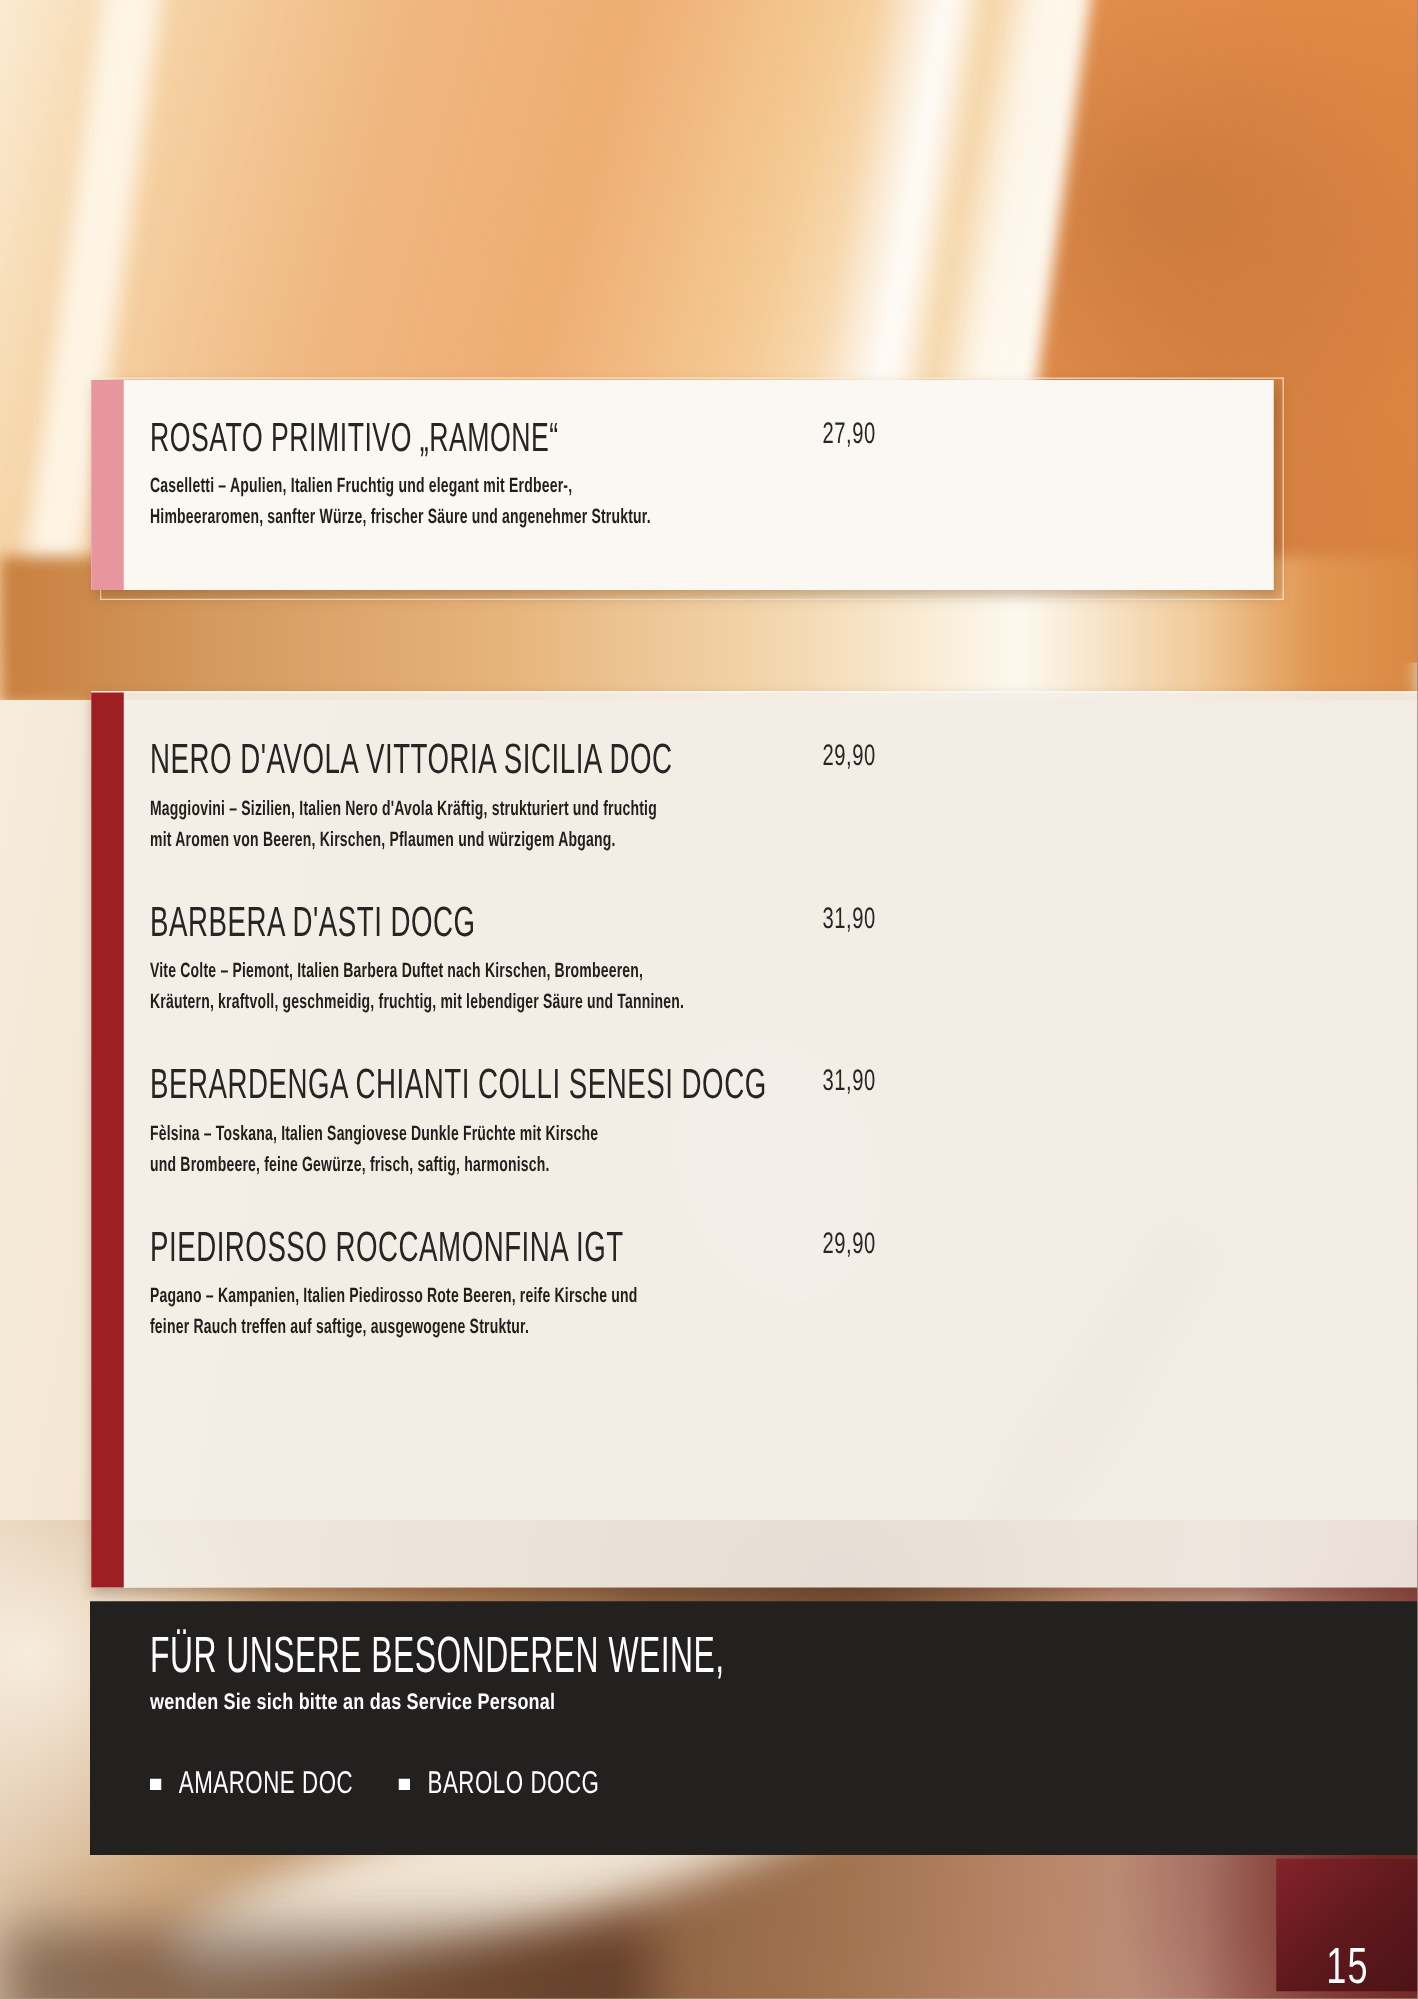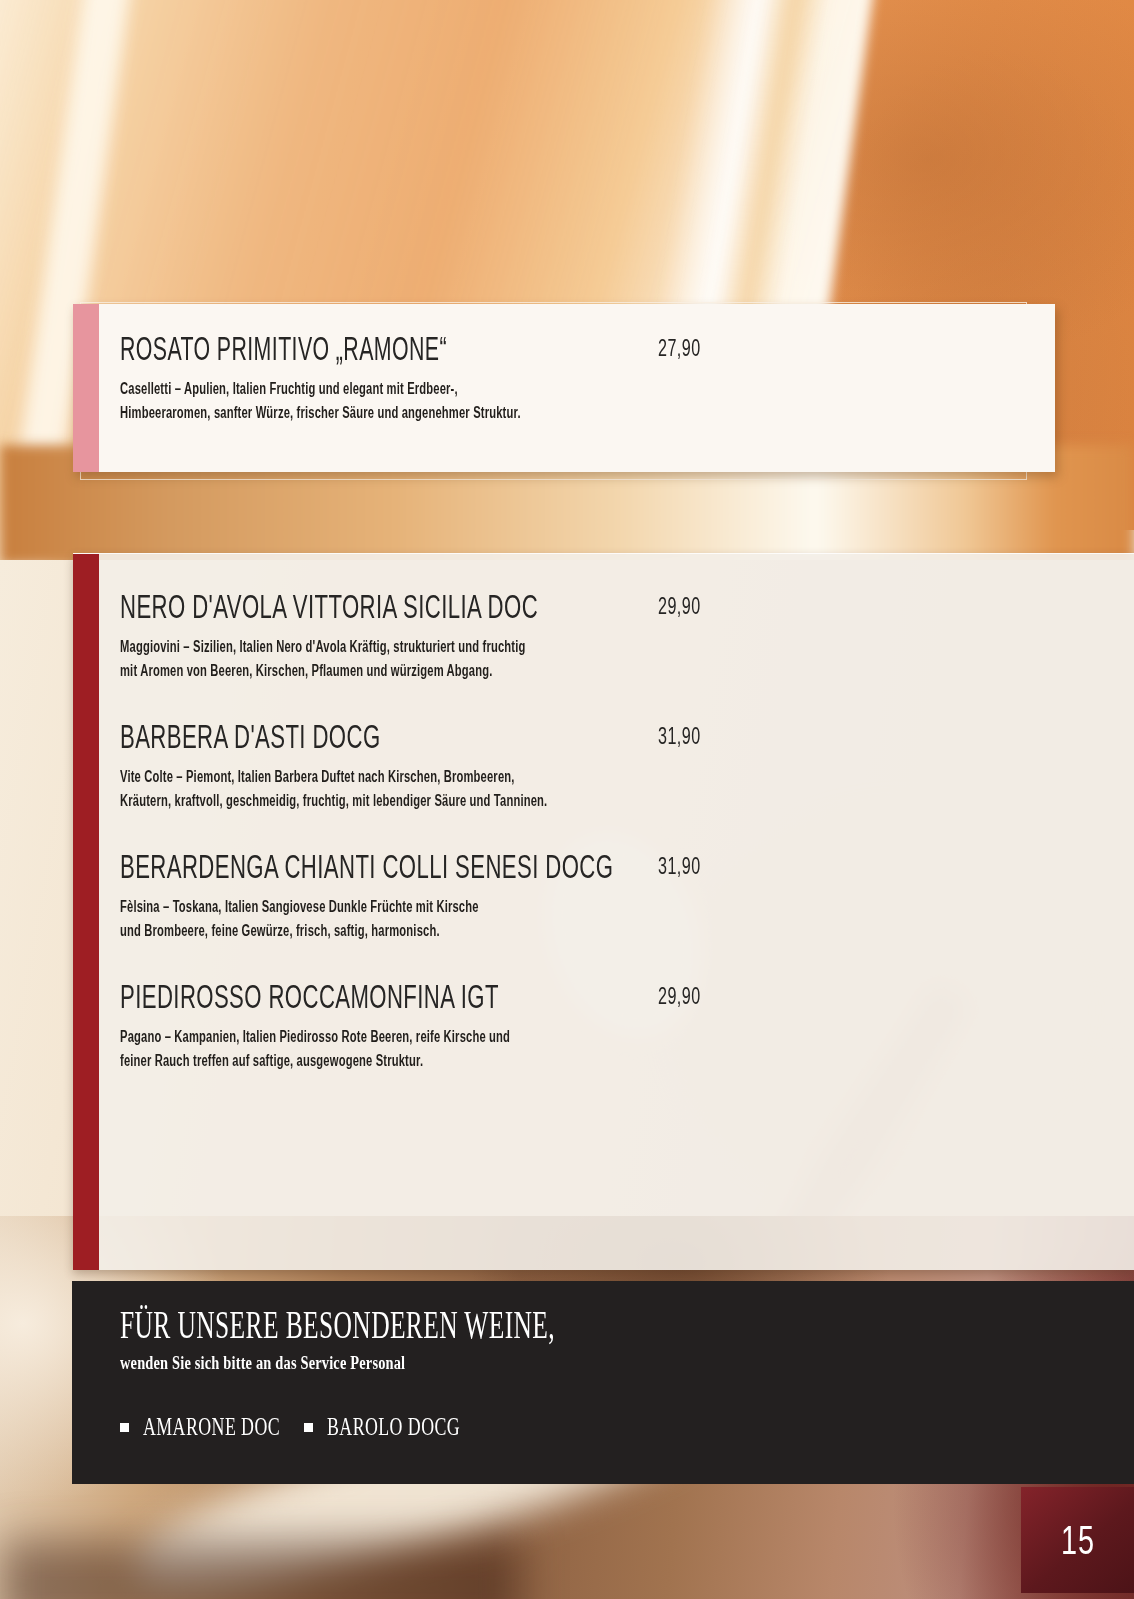--- a/index.html
+++ b/index.html
@@ -47,21 +47,21 @@
   .base-streak{position:absolute;left:120px;top:1430px;width:620px;height:110px;
     transform:rotate(-16deg);background:rgba(250,241,225,.9);filter:blur(18px);border-radius:50%;}
   .bot-dark{position:absolute;left:0;top:1540px;width:520px;height:90px;
     background:rgba(60,30,18,.5);filter:blur(22px);}
 
   
   .sheet-outline{position:absolute;left:80px;top:302px;width:945px;height:176px;
     border:1px solid rgba(255,246,235,.8);}
   .card{position:absolute;}
   .card1{left:73px;top:304px;width:946px;height:168px;background:#fbf7f2;
-    box-shadow:3px 5px 10px rgba(100,60,20,.35);padding-left:36px;}
+    box-shadow:3px 5px 10px rgba(100,60,20,.35);}
   .card2{left:73px;top:517px;width:1061px;height:716px;background:rgba(243,238,232,.9);
     border-top:1px solid rgba(255,255,255,.8);box-shadow:0 4px 9px rgba(80,50,30,.3);margin-top:36px;}
   .accent{position:absolute;left:0;top:0;width:26px;height:100%;}
   .accent.pink{background:#e7959e;}
   .accent.red{background:#9e1e23;}
   .card-content{position:absolute;left:47px;right:18px;}
   .card1 .card-content{top:30px;}
   .card2 .card-content{top:38px;}
 
   .item{position:relative;}
@@ -71,35 +71,35 @@
     transform:scale(.82,1.25);transform-origin:0 60%;}
   .card1 .wtitle{font-size:26px;}
   .wprice{position:absolute;left:538px;top:3px;font-size:19px;color:#262524;font-weight:400;
     display:inline-block;transform:scale(.85,1.25);transform-origin:0 50%;letter-spacing:.5px;}
   .wdesc{margin:10px 0 0 0;font-size:14px;line-height:21px;font-weight:700;color:#211e1b;
     white-space:pre-line;display:inline-block;transform:scale(.8,1.18);transform-origin:0 0;
     letter-spacing:.2px;}
 
   
   .banner{position:absolute;left:72px;top:1281px;width:1062px;height:203px;background:#232020;color:#fff;}
-  .banner-content{position:absolute;left:48px;top:24px;right:4px;font-family:Liberation Serif, serif;}
+  .banner-content{position:absolute;left:48px;top:24px;right:4px;}
   .bheading{margin:0;font-size:34px;line-height:40px;font-weight:400;white-space:nowrap;
     display:inline-block;transform:scale(.75,1.2);transform-origin:0 55%;letter-spacing:.5px;}
   .bsub{margin:6px 0 0 0;font-size:16px;line-height:24px;font-weight:700;white-space:nowrap;
     display:inline-block;transform:scale(.9,1.12);transform-origin:0 50%;letter-spacing:.2px;}
-  .bullets{margin:40px 0 0 0;padding:0;list-style:none;display:flex;align-items:center;}
+  .bullets{margin:40px 0 0 0;padding:0;list-style:none;display:flex;align-items:center;gap:12px;}
   .bullet-item{display:flex;align-items:center;gap:14px;}
   .sq{width:9px;height:9px;background:#fff;flex:0 0 auto;}
   .blabel{font-size:21px;font-weight:400;white-space:nowrap;display:inline-block;
     transform:scale(.85,1.2);transform-origin:0 50%;letter-spacing:.5px;}
 
   
   .pagebox{position:absolute;left:1021px;top:1487px;width:113px;height:106px;
     background:linear-gradient(140deg,#84232a 0%,#5d181d 55%,#4c1317 100%);
-    display:flex;align-items:center;justify-content:center;}
+    display:flex;align-items:flex-end;justify-content:center;}
   .pagenum{color:#fff;font-size:34px;font-weight:400;display:inline-block;
     transform:scale(.85,1.2);letter-spacing:1px;}
 </style>
 </head>
 <body>
 
 <div class="page">
 
   <div class="photo">
     <div class="ph-top"></div>

